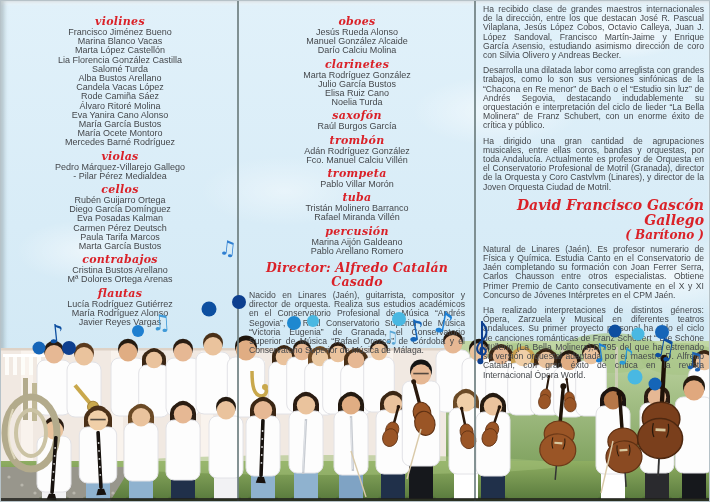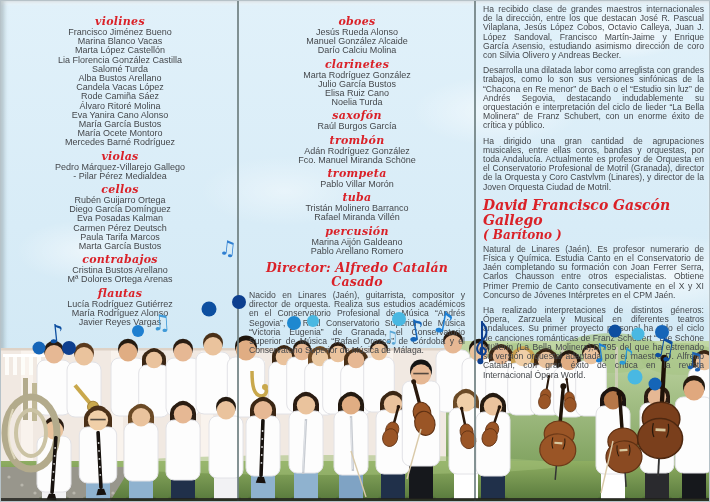--- a/index.html
+++ b/index.html
@@ -27,25 +27,25 @@
   }
   .name{font-size:9px;line-height:9.2px;color:#45484c;}
   .director-heading{
     font-family:"DejaVu Serif",serif;font-style:italic;font-weight:bold;
     font-size:12.5px;line-height:14px;color:#da2128;margin:5px 0 2px;letter-spacing:.2px;
   }
   .bio,.para{font-size:8.6px;line-height:9.2px;color:#45484c;text-align:justify;margin:0;}
   .para{margin-bottom:6px;}
   .bar-heading{
     font-family:"DejaVu Serif",serif;font-style:italic;font-weight:bold;
-    font-size:14px;line-height:15px;color:#da2128;text-align:left;margin:4px 0 0;
+    font-size:14px;line-height:15px;color:#da2128;text-align:right;margin:4px 0 0;
   }
   .bar-sub{
     font-family:"DejaVu Serif",serif;font-style:italic;font-weight:bold;
-    font-size:12px;line-height:13px;color:#da2128;text-align:left;margin:1px 0 3px;
+    font-size:12px;line-height:13px;color:#da2128;text-align:right;margin:1px 0 3px;
   }
   #photo{position:absolute;left:0;top:300px;width:710px;height:202px;z-index:1;}
   .deco{position:absolute;z-index:5;pointer-events:none;}
   .deco-note{font-family:"DejaVu Sans",sans-serif;line-height:1;}
   .deco-dot{border-radius:50%;}
   .bottom-edge{position:absolute;left:0;bottom:0;width:710px;height:3px;background:#1f1f1b;opacity:.8;z-index:6;}
 </style>
 </head>
 <body>
 
@@ -110,21 +110,21 @@
           <div class="name">Elisa Ruiz Cano</div>
           <div class="name">Noelia Turda</div>
         </div>
         <div>
           <div class="sec-title">saxofón</div>
           <div class="name">Raúl Burgos García</div>
         </div>
         <div>
           <div class="sec-title">trombón</div>
           <div class="name">Adán Rodríguez González</div>
-          <div class="name">Fco. Manuel Miranda Schöne</div>
+          <div class="name">Fco. Manuel Calciu Villén</div>
         </div>
         <div>
           <div class="sec-title">trompeta</div>
           <div class="name">Pablo Villar Morón</div>
         </div>
         <div>
           <div class="sec-title">tuba</div>
           <div class="name">Tristán Molinero Barranco</div>
           <div class="name">Rafael Miranda Villén</div>
         </div>

